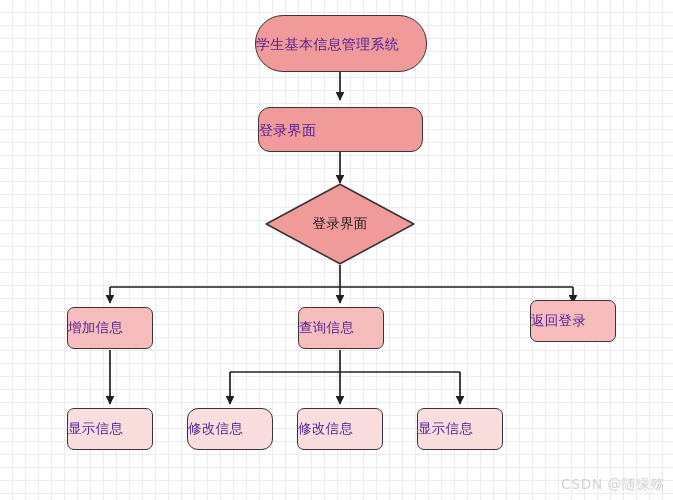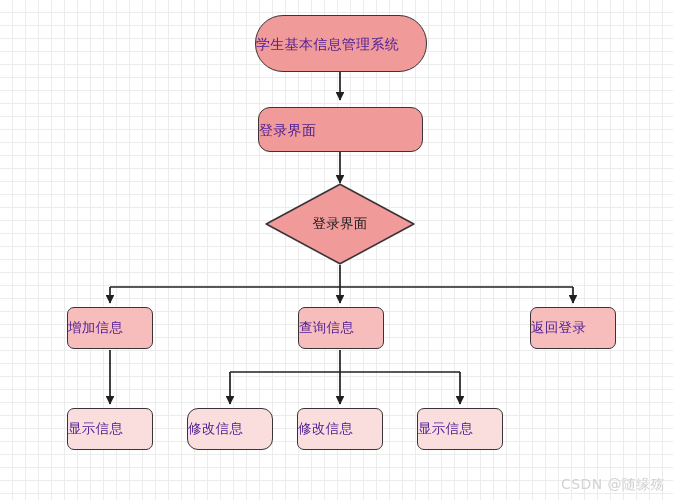--- a/index.html
+++ b/index.html
@@ -144,21 +144,21 @@
   </div>
 
   <div class="node process-mid" style="left:298px; top:307px; width:86px; height:42px;">
     <span>查询信息</span>
   </div>
 
   <div class="node process-mid" style="left:67px; top:307px; width:86px; height:42px;">
     <span>增加信息</span>
   </div>
 
-  <div class="node process-mid" style="left:530px; top:307px; width:86px; height:42px;">
+  <div class="node process-mid" style="left:530px; top:300px; width:86px; height:42px;">
     <span>返回登录</span>
   </div>
 
   <div class="node process-light" style="left:67px; top:408px; width:86px; height:42px;">
     <span>显示信息</span>
   </div>
 
   <div class="node process-light" style="left:187px; top:408px; width:86px; height:42px;border-radius:11px;">
     <span>修改信息</span>
   </div>

